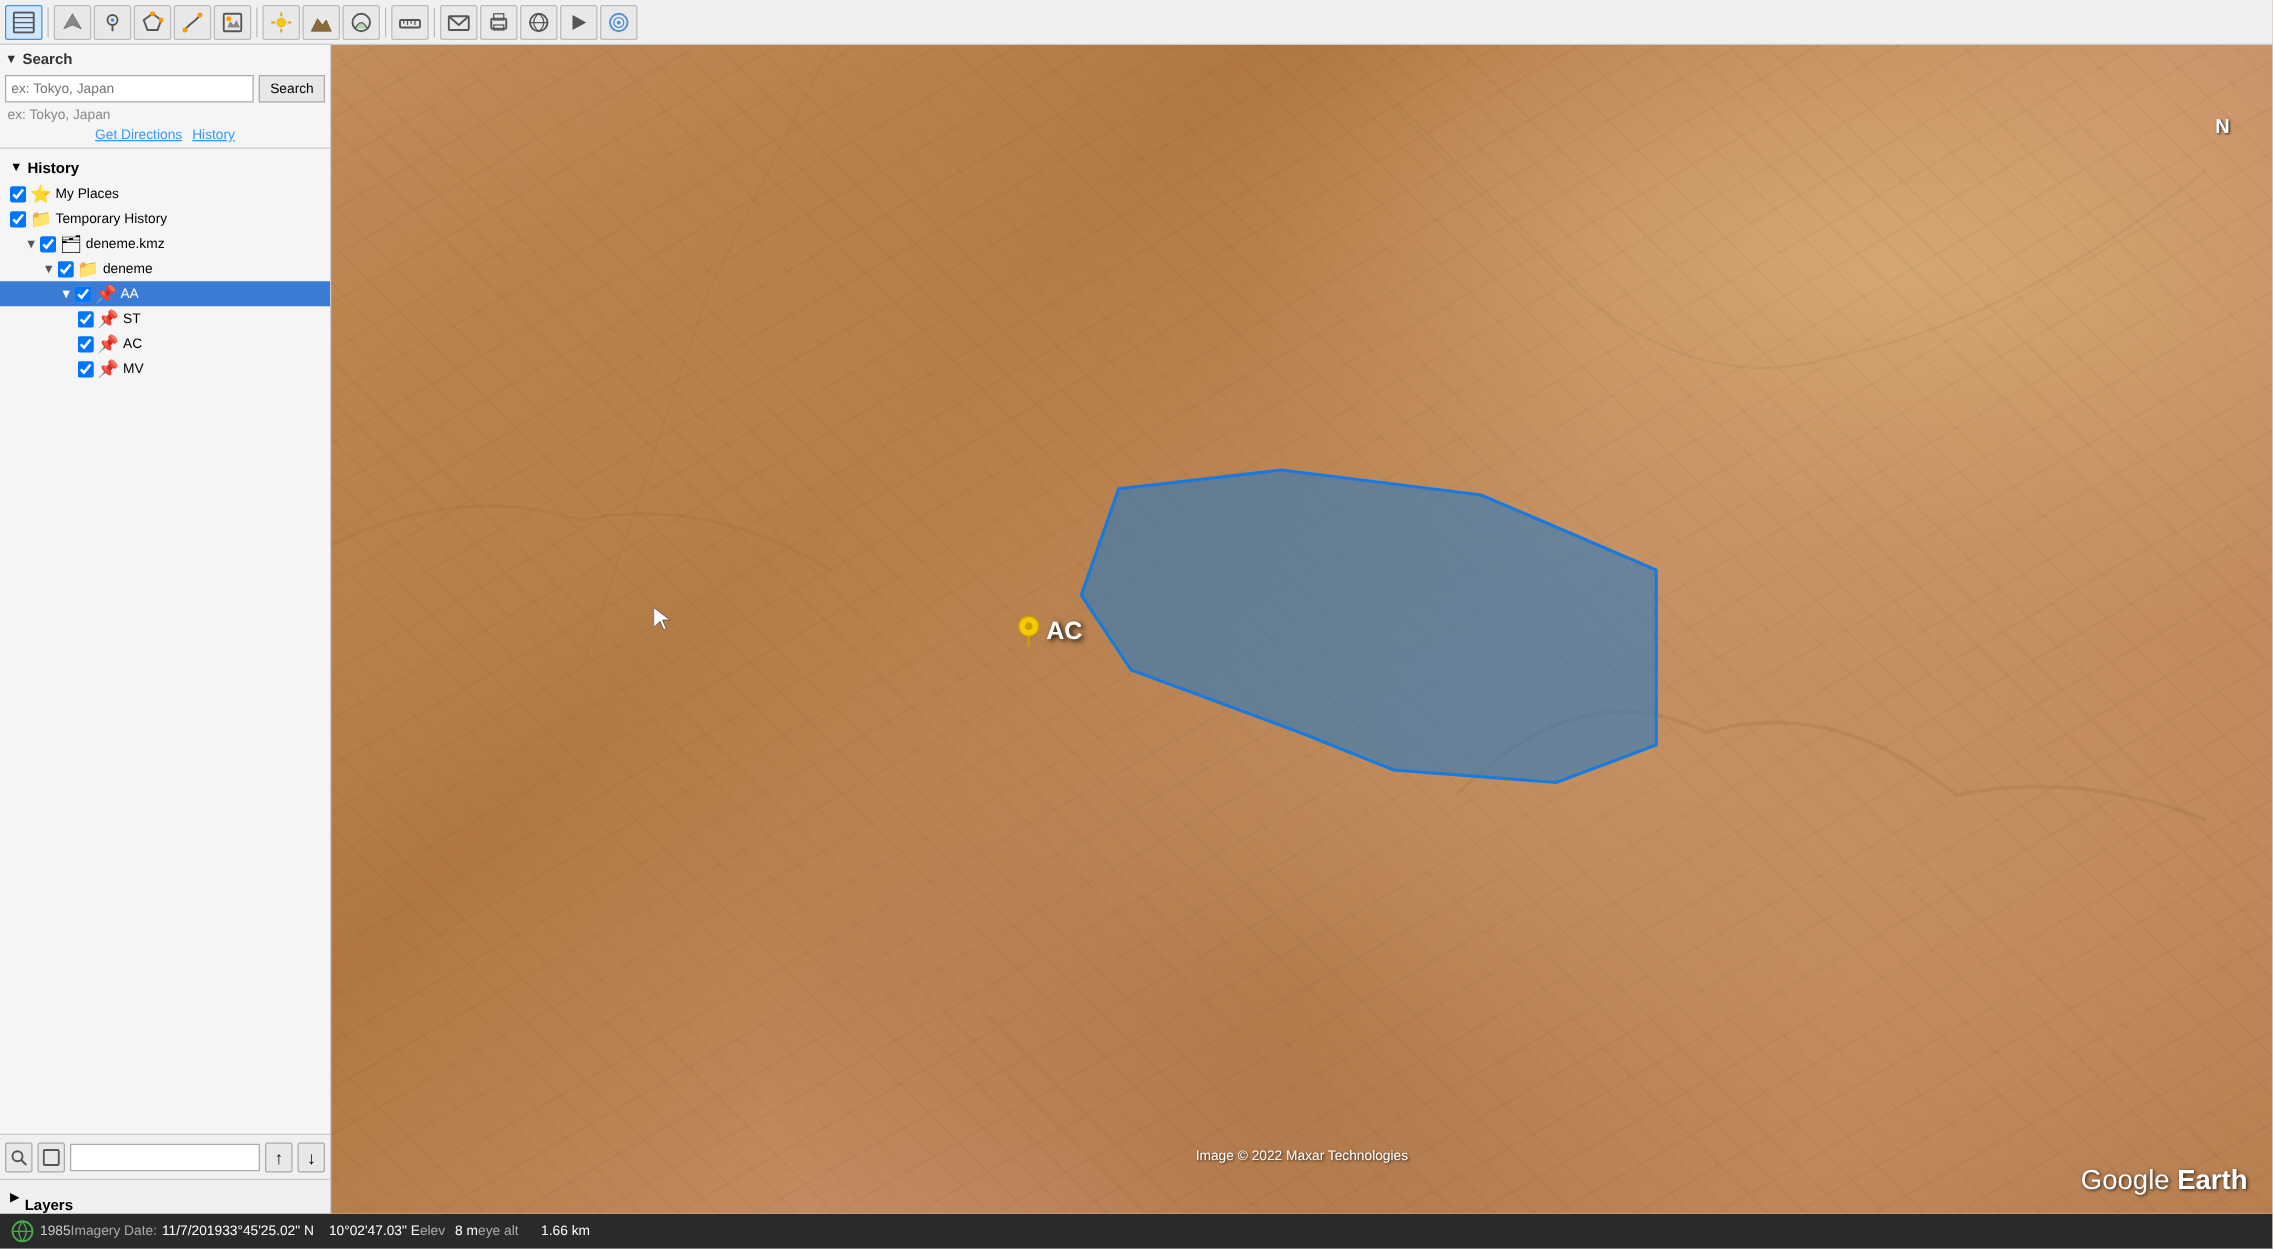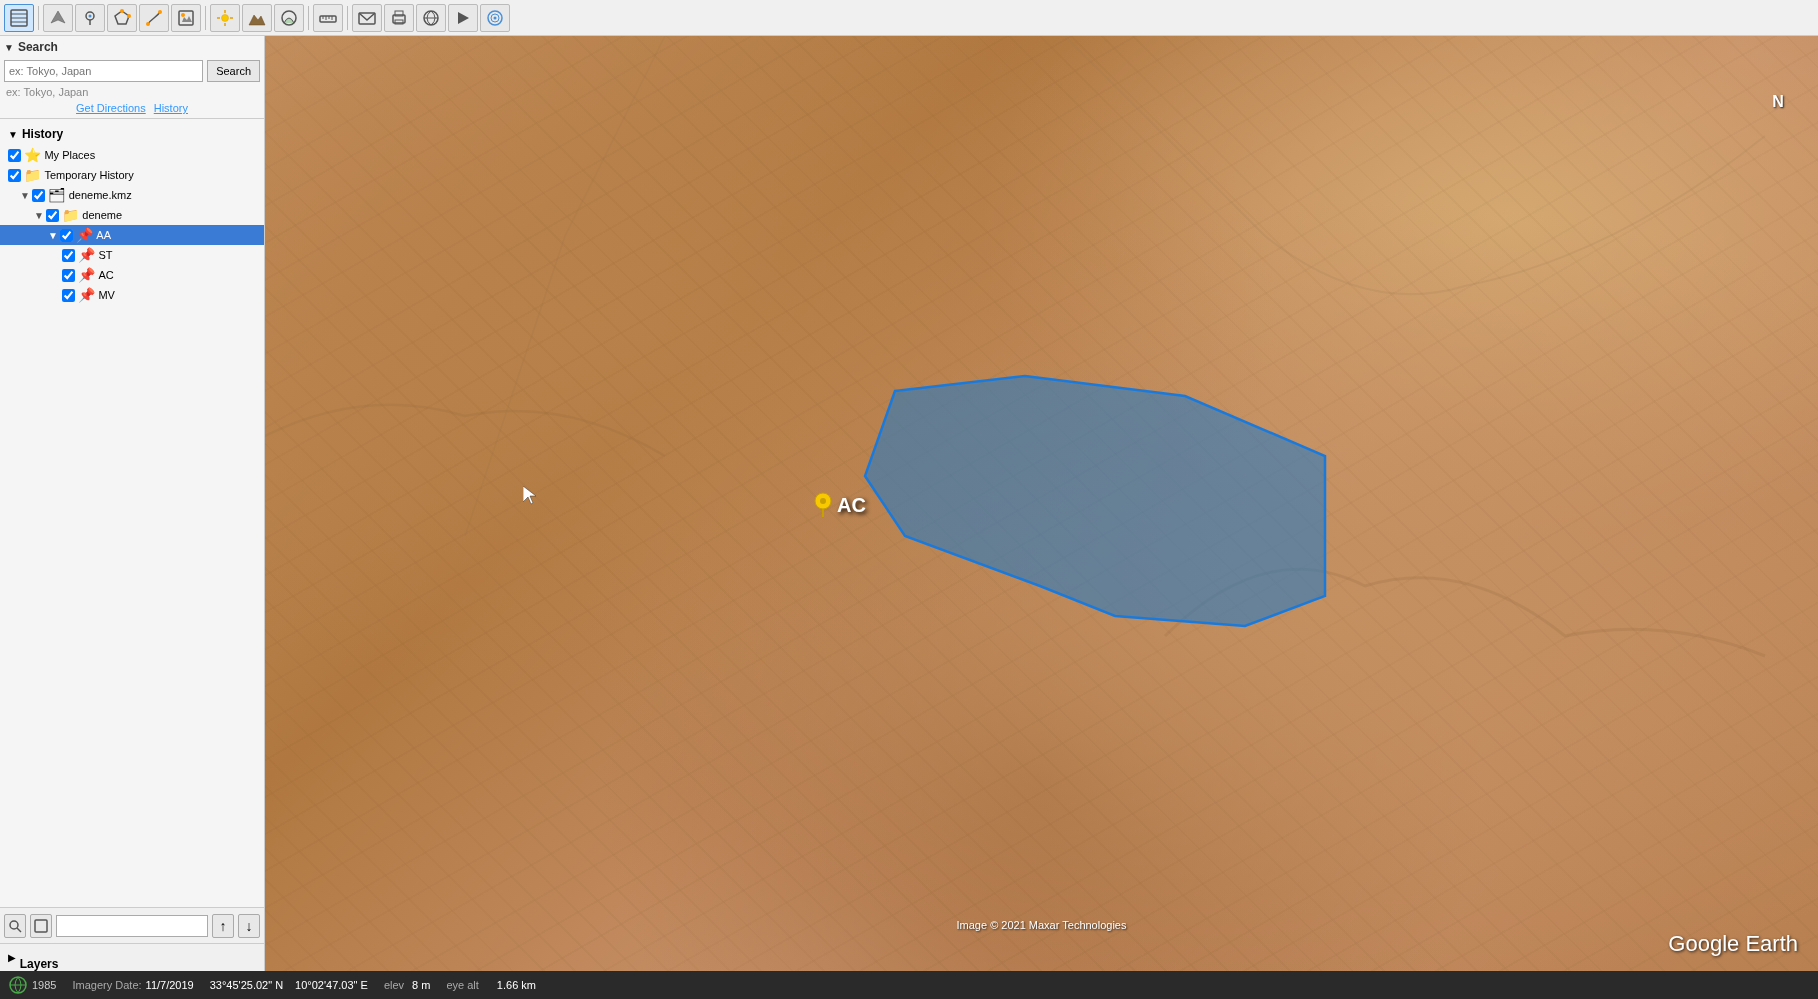--- a/index.html
+++ b/index.html
@@ -225,21 +225,20 @@
 
     
     #status-bar {
       height: 28px;
       background: #2a2a2a;
       color: #fff;
       display: flex;
       align-items: center;
       padding: 0 8px;
       font-size: 11px;
-      gap: 16px;
       flex-shrink: 0;
     }
     #status-bar .status-item { display: flex; align-items: center; gap: 4px; }
 
     
     #north-indicator {
       position: absolute;
       top: 50px;
       right: 24px;
       width: 32px;
@@ -269,21 +268,21 @@
     #google-earth-brand {
       position: absolute;
       bottom: 14px;
       right: 20px;
       font-size: 22px;
       color: white;
       text-shadow: 1px 1px 3px rgba(0,0,0,0.8);
       font-weight: normal;
     }
     #google-earth-brand span.google { font-weight: 300; }
-    #google-earth-brand span.earth { font-weight: normal; }
+    #google-earth-brand span.earth { font-weight: bold; }
 
     
     #cursor-marker {
       position: absolute;
       top: 450px;
       left: 258px;
       width: 16px;
       height: 20px;
       pointer-events: none;
     }
@@ -547,21 +546,21 @@
     <div id="cursor-marker">
       <svg width="16" height="20" viewBox="0 0 16 20">
         <polygon points="0,0 0,16 5,11 8,18 10,17 7,10 13,10" fill="white" stroke="#333" stroke-width="0.5"></polygon>
       </svg>
     </div>
 
     <div id="north-indicator">
       <span>N</span>
     </div>
 
-    <div id="map-copyright">Image © 2021 Maxar Technologies</div>
+    <div id="map-copyright">Image © 2022 Maxar Technologies</div>
 
     <div id="google-earth-brand">
       <span class="google">Google </span><span class="earth">Earth</span>
     </div>
 
   </div>
 </div>
 
 <div id="status-bar">
   <div class="status-item">

